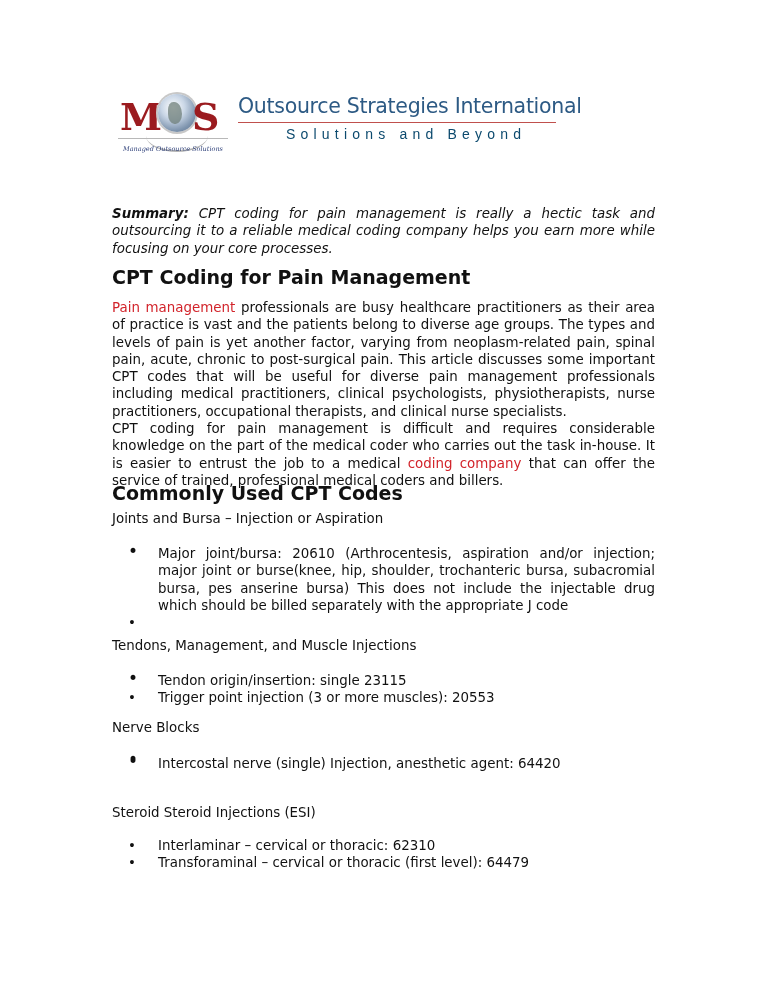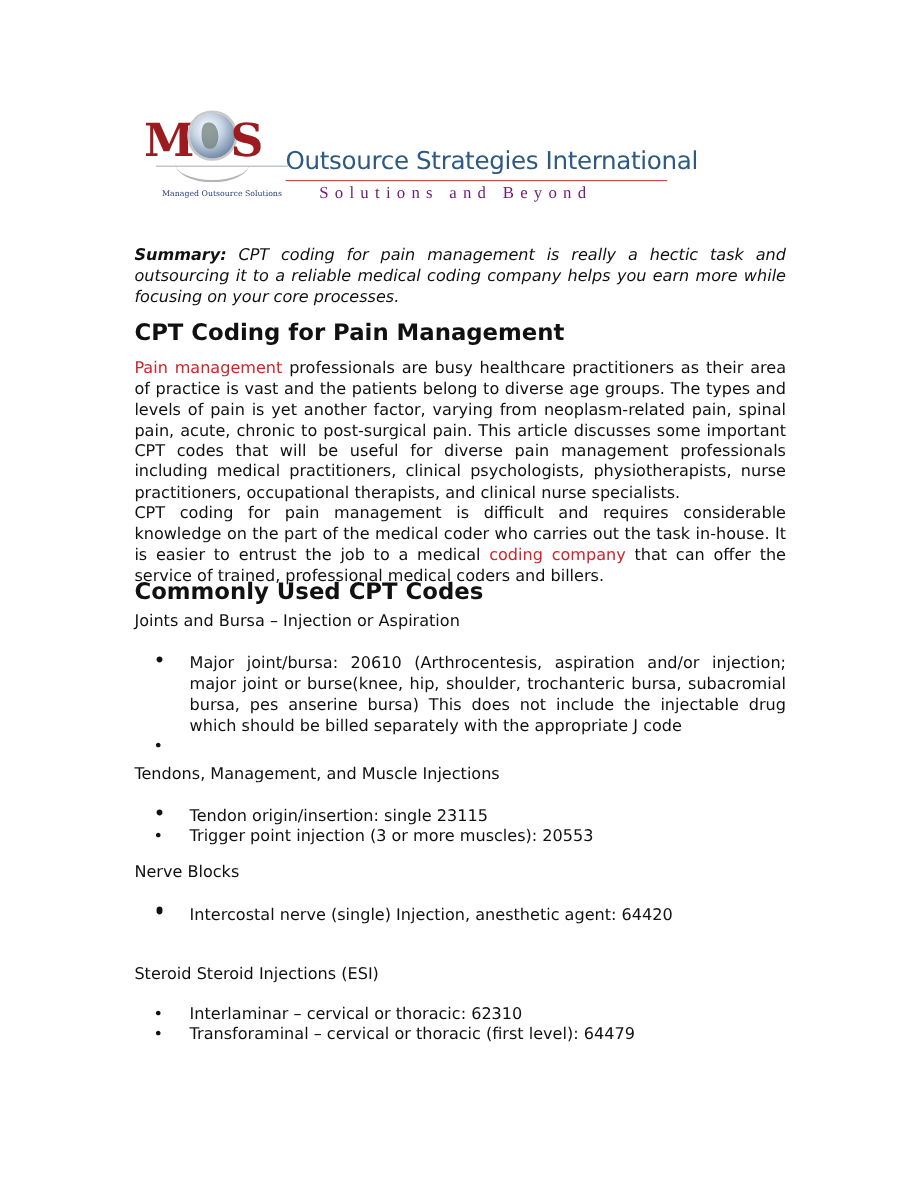--- a/index.html
+++ b/index.html
@@ -13,27 +13,27 @@
         font-size: 38px; font-weight: bold; color: #9b1b1f; line-height: 1; }
   .mos .m { left: 2px; }
   .mos .s { left: 74px; }
   .mos .globe { position: absolute; left: 40px; top: 0px; width: 38px; height: 38px; border-radius: 50%;
         background: radial-gradient(circle at 40% 35%, #ffffff 0%, #c9d6e6 35%, #7d93ad 70%, #5a6d85 100%);
         box-shadow: 0 0 0 2px #c8c8c8; }
   .mos .globe::after { content: ""; position: absolute; left: 10px; top: 8px; width: 14px; height: 22px;
         background: #6f7f7a; border-radius: 40% 60% 50% 50%; opacity: .75; }
   .mos .ring { position: absolute; left: 28px; top: 26px; width: 62px; height: 30px; border-bottom: 2px solid #b5b5b5;
         border-radius: 0 0 50% 50%; }
-  .mos .tag { position: absolute; left: 12px; top: 44px; width: 110px; font-family: "DejaVu Serif", serif;
-        font-size: 6.5px; color: #2c3e78; text-align: center; border-top: 1px solid #b8b8b8; padding-top: 18px; }
+  .mos .tag { position: absolute; left: 0; top: 44px; width: 110px; font-family: "DejaVu Serif", serif;
+        font-size: 6.5px; color: #2c3e78; text-align: center; border-top: 1px solid #b8b8b8; padding-top: 6px; font-style: italic; }
   .brand { position: absolute; left: 126px; top: 8px; width: 318px; }
-  .brand .name { font-family: "DejaVu Sans", sans-serif; font-size: 20.5px; color: #2d5a84; white-space: nowrap; letter-spacing: -0.3px; margin-top: 28px; }
+  .brand .name { font-family: "DejaVu Sans", sans-serif; font-size: 20.5px; color: #2d5a84; white-space: nowrap; letter-spacing: -0.3px; }
   .brand .rule { height: 1px; background: #c0504d; margin-top: 4px; width: 318px; }
-  .brand .slogan { font-family: Liberation Serif, serif; font-size: 14px; color: #701a75; letter-spacing: 5.2px;
-        margin-top: 3px; margin-left: 28px; white-space: nowrap; }
+  .brand .slogan { font-family: Liberation Sans, sans-serif; font-size: 14px; color: #0c4a6e; letter-spacing: 5.2px;
+        margin-top: 3px; margin-left: 48px; white-space: nowrap; }
 
   .txt { font-size: 13.4px; line-height: 17.3px; text-align: justify; }
   .summary { position: absolute; left: 112px; top: 205px; width: 543px; font-style: italic; }
   .summary b { font-style: italic; font-weight: bold; }
   .h { position: absolute; left: 112px; font-weight: bold; font-size: 19px; text-align: right; }
   .h1 { top: 266px; }
   .para1 { position: absolute; left: 112px; top: 299px; width: 543px; }
   .red { color: #d2232a; }
   .h2 { top: 482px; }
   .sub { position: absolute; left: 112px; font-size: 13.4px; }

